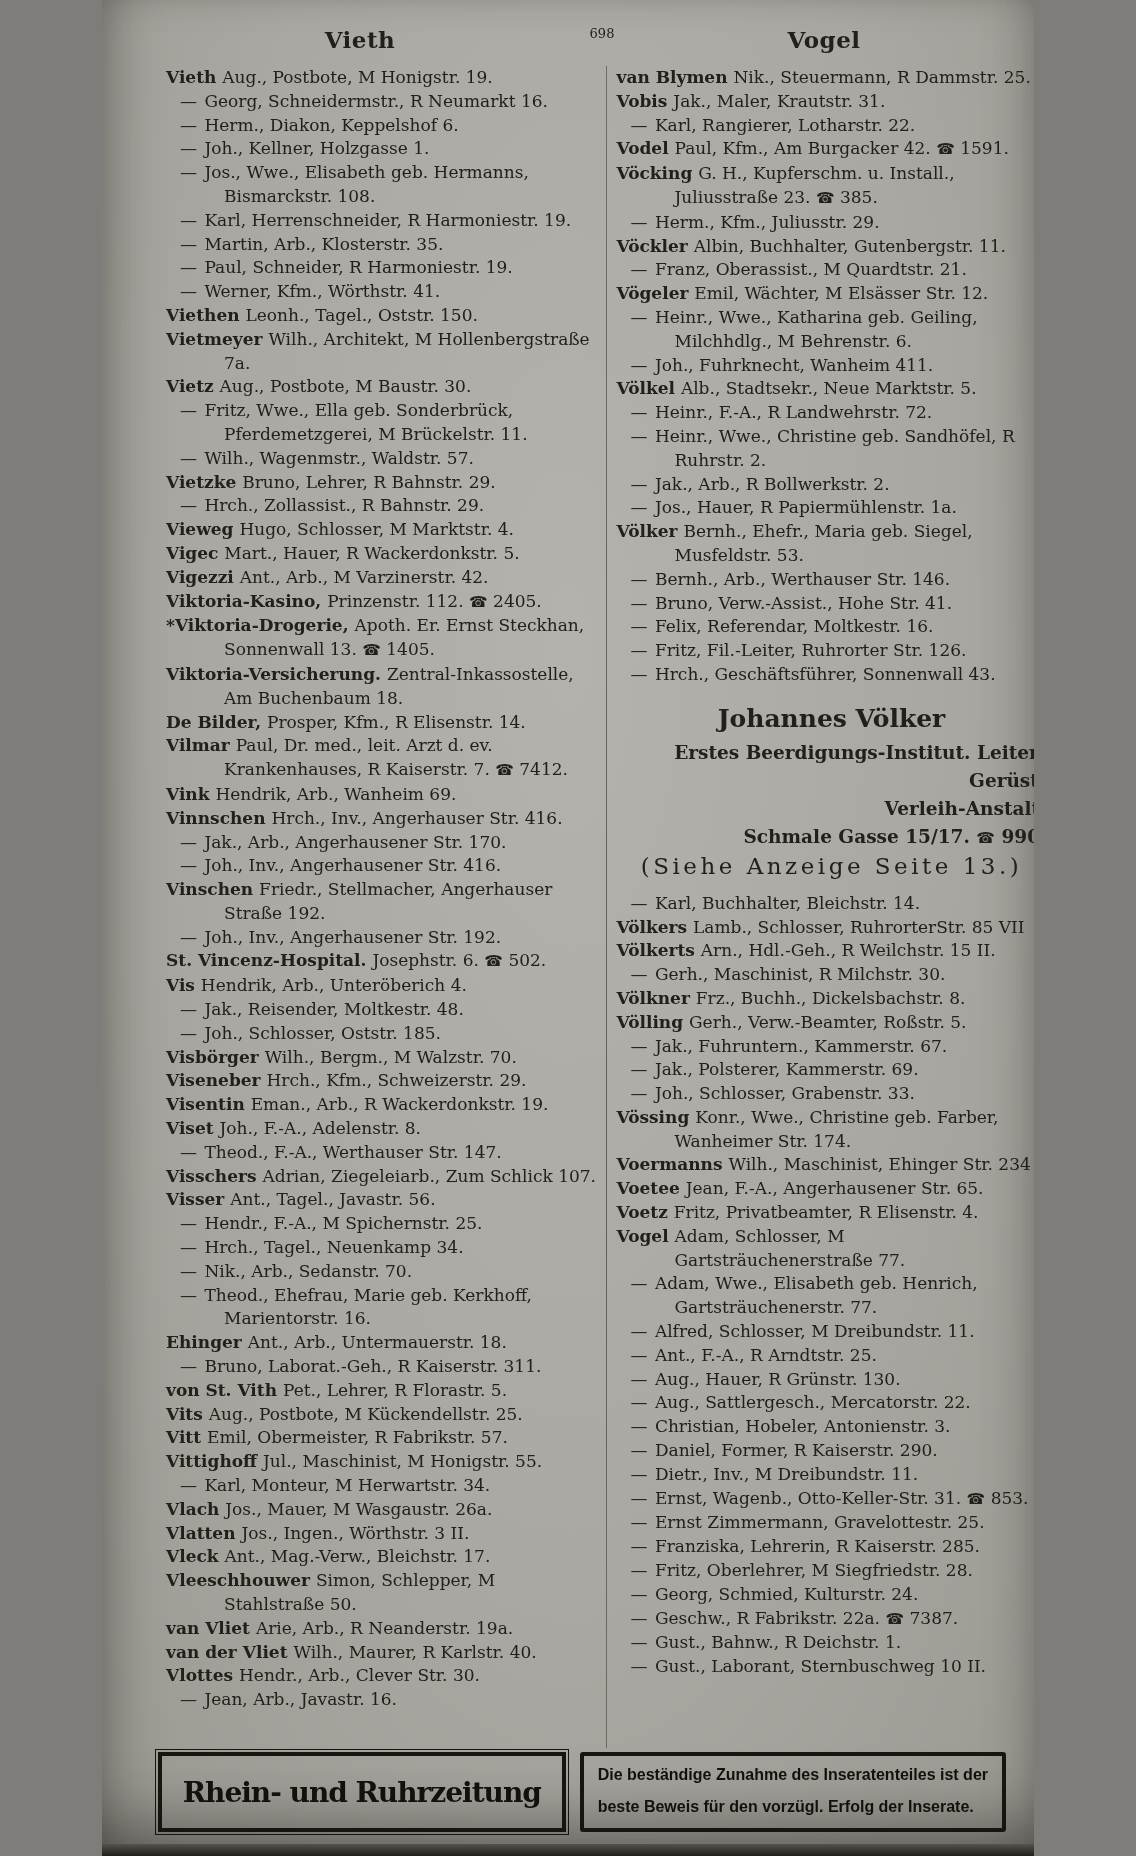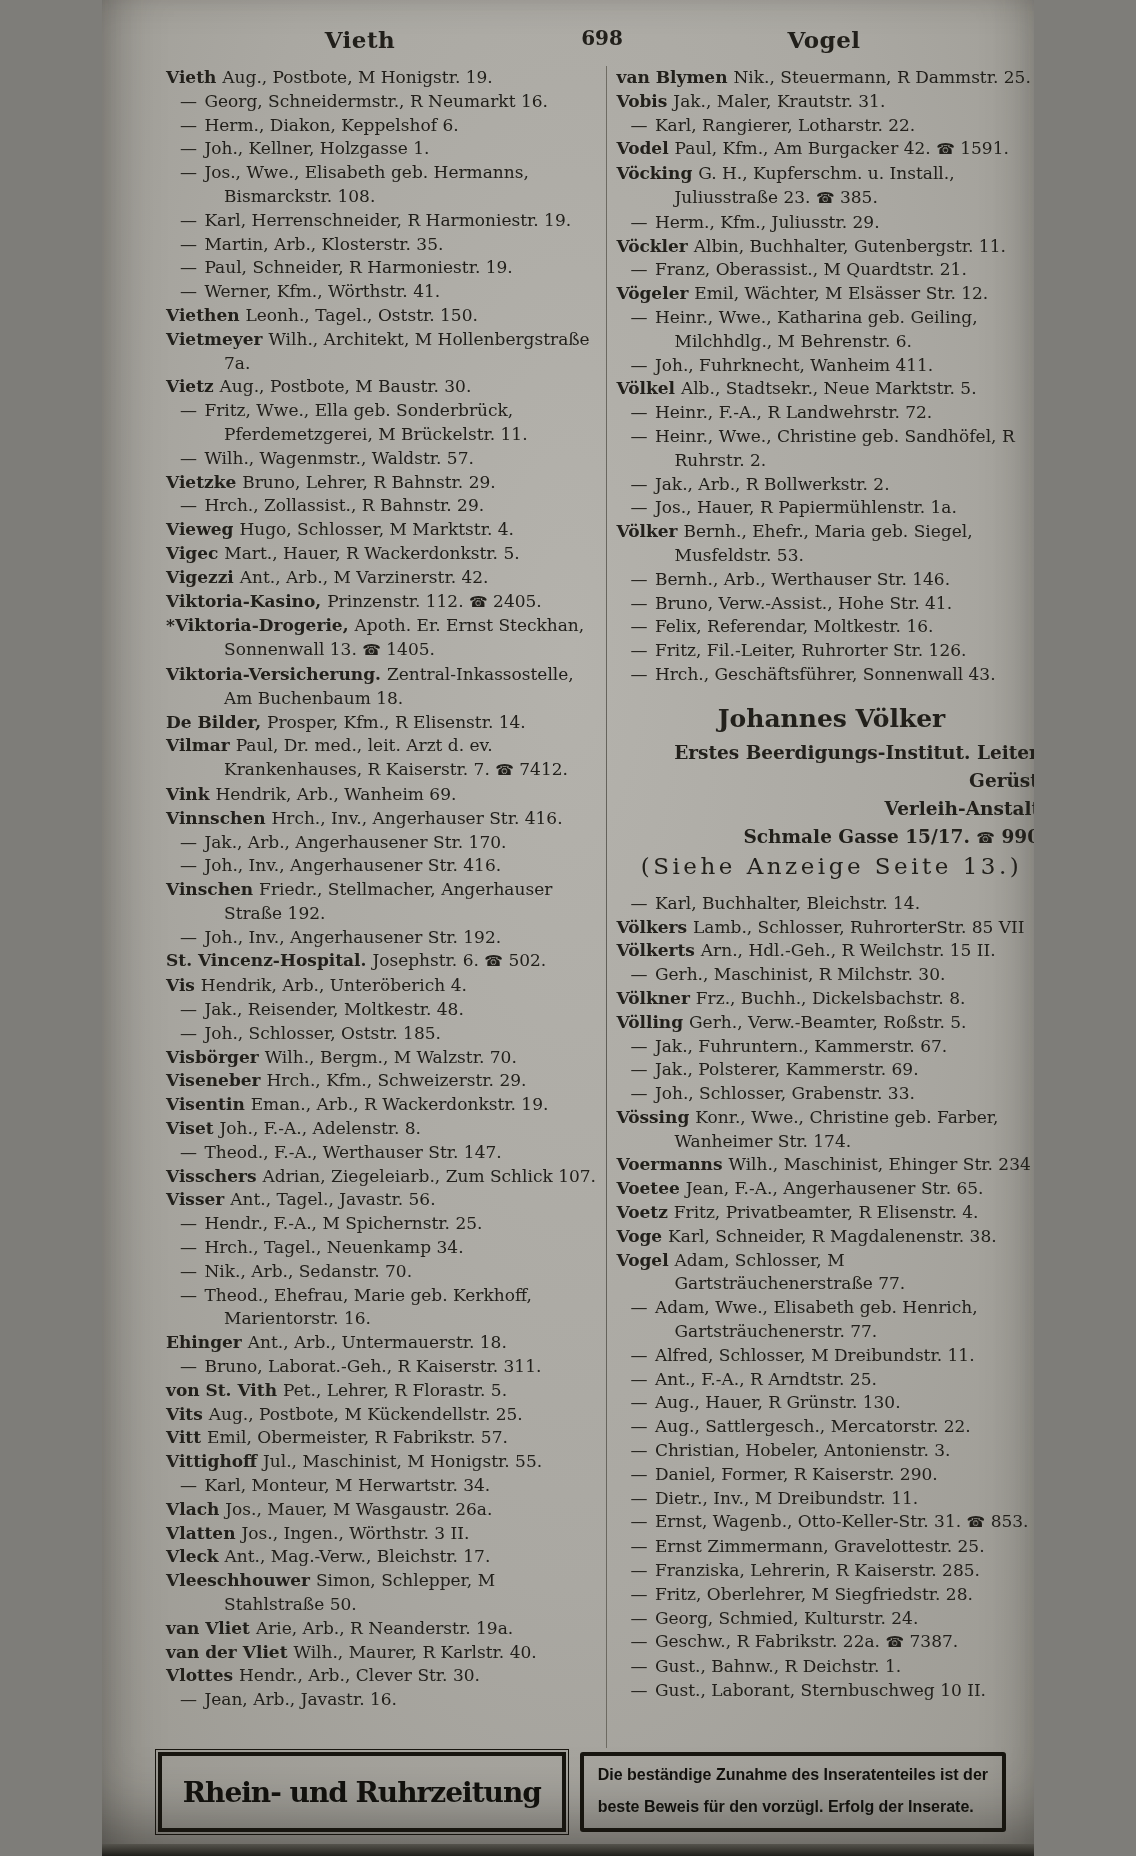--- a/index.html
+++ b/index.html
@@ -17,21 +17,21 @@
       inset 55px 0 55px -50px rgba(28,26,22,.35),
       inset -45px 0 55px -48px rgba(28,26,22,.30),
       inset 0 25px 40px -30px rgba(28,26,22,.20);
     overflow: hidden;
   }
 
   
   .header span { position: absolute; top: 26px; transform: translateX(-50%); }
   .guide-word { font-weight: bold; font-size: 23px; letter-spacing: .5px; }
   .guide-left  { left: 258px; }
-  .page-number { left: 500px; font-size: 20px; font-weight: bold; }
+  .page-number { left: 500px; font-size: 13px; font-weight: normal; }
   .guide-right { left: 722px; }
 
   
   .columns {
     position: absolute;
     top: 66px; left: 64px;
     width: 881px; height: 1682px;
     display: flex;
   }
   .column { width: 430px; font-size: 17px; line-height: 23.8px; }
@@ -196,21 +196,20 @@
         <div class="entry dash"><span class="dashmark">— </span>Gerh., Maschinist, R Milchstr. 30.</div>
         <div class="entry"><span class="name">Völkner </span>Frz., Buchh., Dickelsbachstr. 8.</div>
         <div class="entry"><span class="name">Völling </span>Gerh., Verw.-Beamter, Roßstr. 5.</div>
         <div class="entry dash"><span class="dashmark">— </span>Jak., Fuhruntern., Kammerstr. 67.</div>
         <div class="entry dash"><span class="dashmark">— </span>Jak., Polsterer, Kammerstr. 69.</div>
         <div class="entry dash"><span class="dashmark">— </span>Joh., Schlosser, Grabenstr. 33.</div>
         <div class="entry"><span class="name">Vössing </span>Konr., Wwe., Christine geb. Farber, Wanheimer Str. 174.</div>
         <div class="entry"><span class="name">Voermanns </span>Wilh., Maschinist, Ehinger Str. 234</div>
         <div class="entry"><span class="name">Voetee </span>Jean, F.-A., Angerhausener Str. 65.</div>
         <div class="entry"><span class="name">Voetz </span>Fritz, Privatbeamter, R Elisenstr. 4.</div>
-        <div class="entry"><span class="name">Voge </span>Karl, Schneider, R Magdalenenstr. 38.</div>
         <div class="entry"><span class="name">Vogel </span>Adam, Schlosser, M Gartsträuchenerstraße 77.</div>
         <div class="entry dash"><span class="dashmark">— </span>Adam, Wwe., Elisabeth geb. Henrich, Gartsträuchenerstr. 77.</div>
         <div class="entry dash"><span class="dashmark">— </span>Alfred, Schlosser, M Dreibundstr. 11.</div>
         <div class="entry dash"><span class="dashmark">— </span>Ant., F.-A., R Arndtstr. 25.</div>
         <div class="entry dash"><span class="dashmark">— </span>Aug., Hauer, R Grünstr. 130.</div>
         <div class="entry dash"><span class="dashmark">— </span>Aug., Sattlergesch., Mercatorstr. 22.</div>
         <div class="entry dash"><span class="dashmark">— </span>Christian, Hobeler, Antonienstr. 3.</div>
         <div class="entry dash"><span class="dashmark">— </span>Daniel, Former, R Kaiserstr. 290.</div>
         <div class="entry dash"><span class="dashmark">— </span>Dietr., Inv., M Dreibundstr. 11.</div>
         <div class="entry dash"><span class="dashmark">— </span>Ernst, Wagenb., Otto-Keller-Str. 31. <span class="phone">☎</span> 853.</div>

